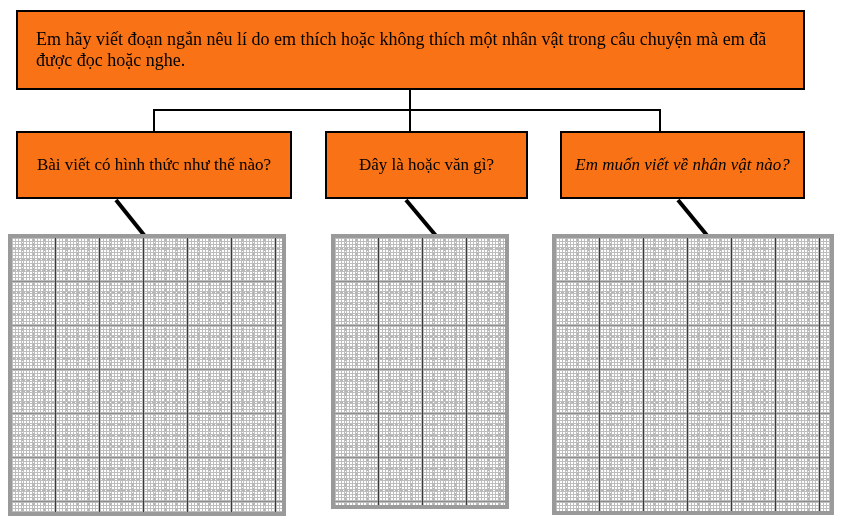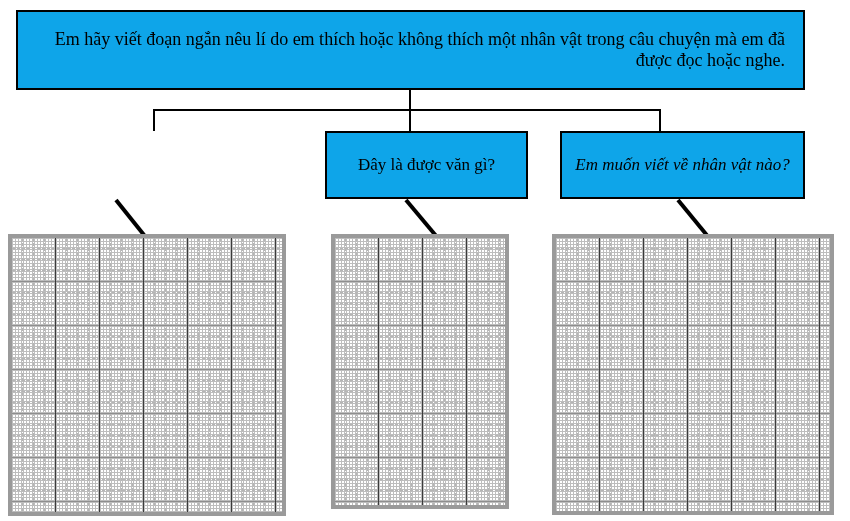--- a/index.html
+++ b/index.html
@@ -17,25 +17,25 @@
     height: 521px;
     overflow: hidden;
     background: #ffffff;
   }
 
   
   .qbox {
     position: absolute;
     box-sizing: border-box;
     border: 2px solid #000000;
-    background: #0ea5e9;
+    background: #f97316;
     display: flex;
     align-items: center;
     justify-content: center;
-    text-align: right;
+    text-align: left;
     line-height: 1.18;
     color: #000000;
   }
   .qbox .txt {
     display: block;
     padding: 0 6px;
   }
 
   #prompt-box {
     left: 16px;
@@ -198,22 +198,25 @@
   <div class="qbox" id="prompt-box">
     <span class="txt">Em hãy viết đoạn ngắn nêu lí do em thích hoặc không thích một nhân vật trong câu chuyện mà em đã được đọc hoặc nghe.</span>
   </div>
 
   <div class="conn" id="stem-vertical"></div>
   <div class="conn" id="bus-horizontal"></div>
   <div class="conn" id="drop-left"></div>
   <div class="conn" id="drop-mid"></div>
   <div class="conn" id="drop-right"></div>
 
+  <div class="qbox" id="q1-box">
+    <span class="txt">Bài viết có hình thức như thế nào?</span>
+  </div>
   <div class="qbox" id="q2-box">
-    <span class="txt">Đây là được văn gì?</span>
+    <span class="txt">Đây là hoặc văn gì?</span>
   </div>
   <div class="qbox" id="q3-box">
     <span class="txt">Em muốn viết về nhân vật nào?</span>
   </div>
 
   <svg id="pointer-layer" viewBox="0 0 850 521">
     <line x1="116" y1="200" x2="148" y2="240" stroke="#000000" stroke-width="4"></line>
     <line x1="406" y1="200" x2="437" y2="237" stroke="#000000" stroke-width="4"></line>
     <line x1="678" y1="200" x2="710" y2="239" stroke="#000000" stroke-width="4"></line>
   </svg>

